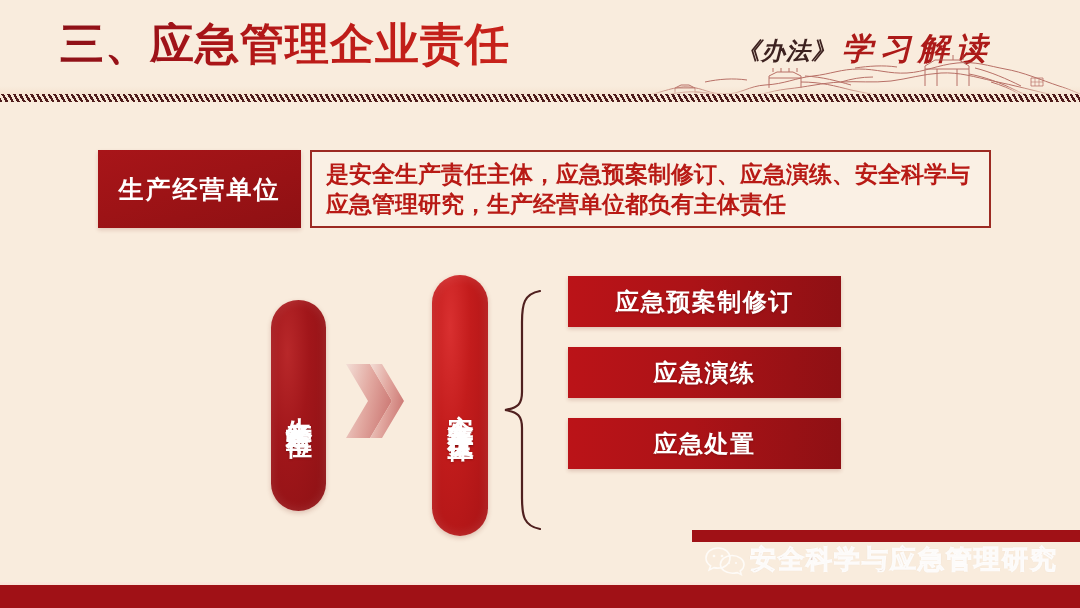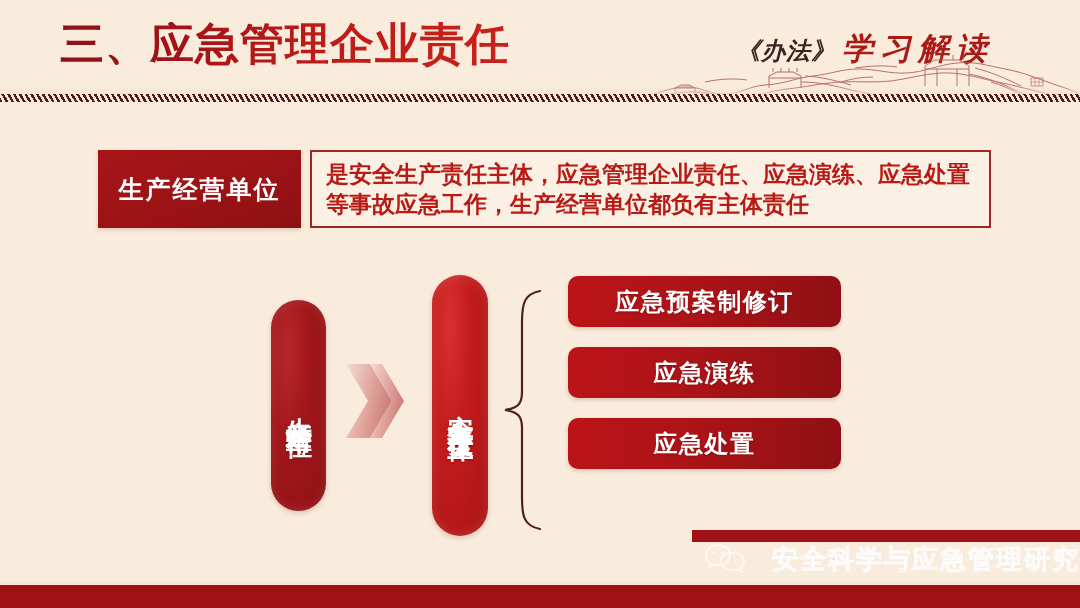--- a/index.html
+++ b/index.html
@@ -197,35 +197,34 @@
     display: flex;
     align-items: center;
     justify-content: center;
     color: #ffffff;
     font-size: 24px;
     font-weight: bold;
     letter-spacing: 1.5px;
     background: linear-gradient(95deg, #bb1318 0%, #ac1317 45%, #8e1014 100%);
     box-shadow: 0 2px 4px rgba(120,30,20,.20);
     text-shadow: 0 1px 2px rgba(90,10,10,.4);
-    border-radius: 10px;
   }
   .task-box.b0 { top: 276px; }
   .task-box.b1 { top: 347px; }
   .task-box.b2 { top: 418px; text-align: right; }
   .task-box.b3 { top: 488px; }
 
   
   #watermark {
     position: absolute;
     left: 704px;
     top: 542px;
     display: flex;
-    align-items: flex-start;
-    gap: 26px;
+    align-items: flex-end;
+    gap: 4px;
   }
   #wechat-icon { width: 42px; height: 32px; opacity: .85; }
   #watermark-text {
     font-size: 26px;
     font-weight: bold;
     letter-spacing: 2px;
     color: rgba(255,255,255,0);
     -webkit-text-stroke: 1px rgba(255,255,255,.92);
     text-shadow: 0 0 1px rgba(160,120,110,.35);
   }
@@ -292,21 +291,21 @@
       <path d="M390 26 L390 34 M394 26 L394 34 M386 30 L398 30" stroke-width="0.6"></path>
     </g>
   </svg>
 
   <div id="divider-shade"></div>
   <div id="divider"></div>
 
   <div id="callout">
     <div id="callout-label">生产经营单位</div>
     <div id="callout-body">
-      <span id="callout-text">是安全生产责任主体，应急管理企业责任、应急演练、应急处置等事故应急工作，生产经营单位都负有主体责任</span>
+      <span id="callout-text">是安全生产责任主体，应急预案制修订、应急演练、安全科学与应急管理研究，生产经营单位都负有主体责任</span>
     </div>
   </div>
 
   <div class="pill" id="pill-source">生产经营单位</div>
 
   <svg id="flow-arrow" viewBox="0 0 62 82">
     <defs>
       <linearGradient id="arrGrad" x1="0" y1="0" x2="1" y2="0.35">
         <stop offset="0%" stop-color="#f3ded6"></stop>
         <stop offset="55%" stop-color="#e2a8a0"></stop>

